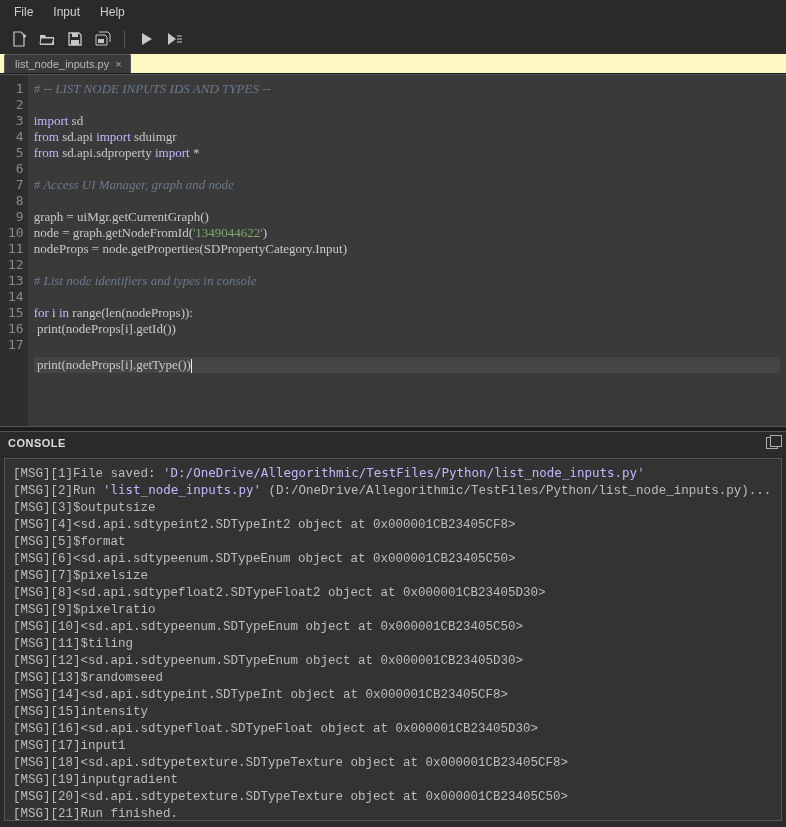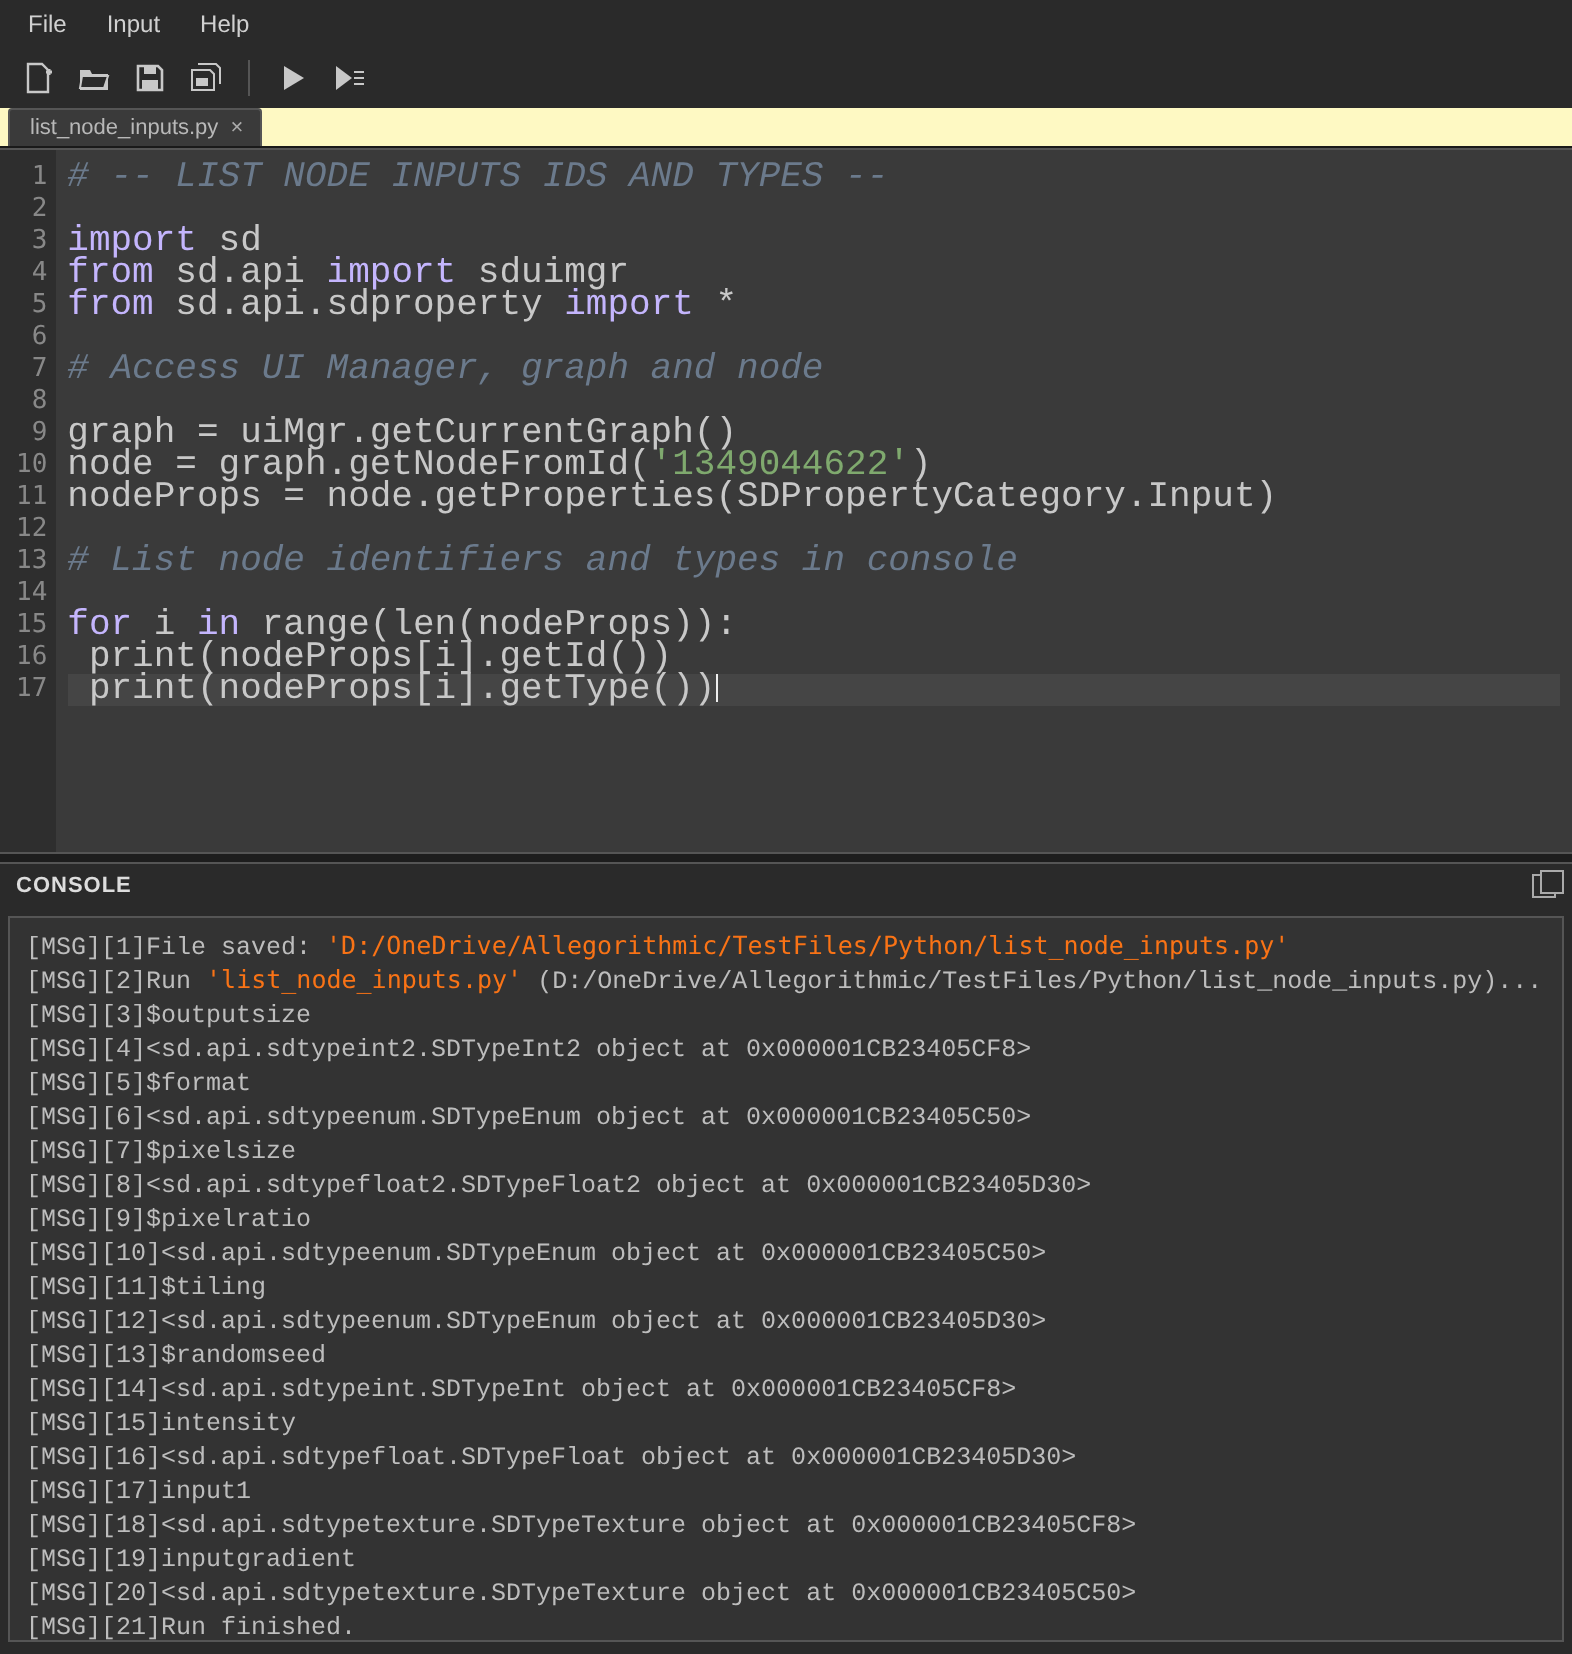--- a/index.html
+++ b/index.html
@@ -16,35 +16,35 @@
   .toolbar { display:flex; gap:10px; padding:6px 10px; align-items:center; background:#2a2a2a; }
   .tool-icon { width:18px; height:18px; display:inline-flex; align-items:center; justify-content:center; fill:#c8c8c8; color:#c8c8c8; }
   .tool-sep { width:1px; height:18px; background:#555; margin:0 2px; }
   
   .tabbar { display:flex; background:#fef9c3; border-bottom:1px solid #1a1a1a; padding:0 4px; }
   .tab { display:flex; align-items:center; gap:6px; background:#3a3a3a; padding:3px 8px 3px 10px; font-size:11px; border:1px solid #555; border-bottom:none; border-radius:2px 2px 0 0; }
   .tab .close { font-size:11px; color:#aaa; }
   
   .editor { flex:0 0 352px; display:flex; background:#3a3a3a; border-top:1px solid #555; position:relative; }
   .gutter { background:#2e2e2e; color:#888; text-align:right; padding:6px 4px 6px 8px; font-family:Consolas,Menlo,monospace; font-size:13px; line-height:16px; min-width:24px; user-select:none; }
-  .code { flex:1; padding:6px 6px; font-family:Liberation Mono, monospace; font-size:18px; line-height:16px; white-space:pre; color:#c8c8c8; overflow:hidden; }
+  .code { flex:1; padding:6px 6px; font-family:Liberation Serif, serif; font-size:13px; line-height:16px; white-space:pre; color:#c8c8c8; overflow:hidden; }
   .code .row { height:16px; position:relative; }
-  .code .row.cur { background:#454545; }
+  .code .row.cur { background:#454545;margin-top:20px; }
   .kw { color:#c4b5fd; }       
   .cm { color:#6b7a8c; font-style:italic; }
   .str { color:#7fa96e; }      
   .id  { color:#c8c8c8; }
   .caret { display:inline-block; width:1px; height:14px; background:#eee; vertical-align:middle; }
   
   .divider { height:6px; background:#1d1d1d; border-top:1px solid #555; border-bottom:1px solid #555; }
   .panel-head { display:flex; align-items:center; justify-content:space-between; background:#2a2a2a; padding:5px 8px; font-weight:bold; font-size:11px; letter-spacing:.5px; color:#ddd; }
   .console { flex:1; background:#333; margin:4px 4px 6px 4px; border:1px solid #555; padding:6px 8px; font-family:Consolas,Menlo,monospace; font-size:12.5px; line-height:15px; overflow:hidden; }
   .console .line { white-space:pre; }
   .cgrey { color:#bdbdbd;font-family:Liberation Mono, monospace; }
-  .cgreen { color:#f97316; }
+  .cgreen { color:#c4b5fd; }
   .restore-icon { width:12px; height:12px; border:1px solid #aaa; position:relative; }
   .restore-icon::before { content:""; position:absolute; top:-3px; left:3px; width:10px; height:10px; border:1px solid #aaa; background:#2a2a2a;}
 </style>
 </head>
 <body>
 
 <div class="menubar">
   <span>File</span>
   <span>Input</span>
   <span>Help</span>

